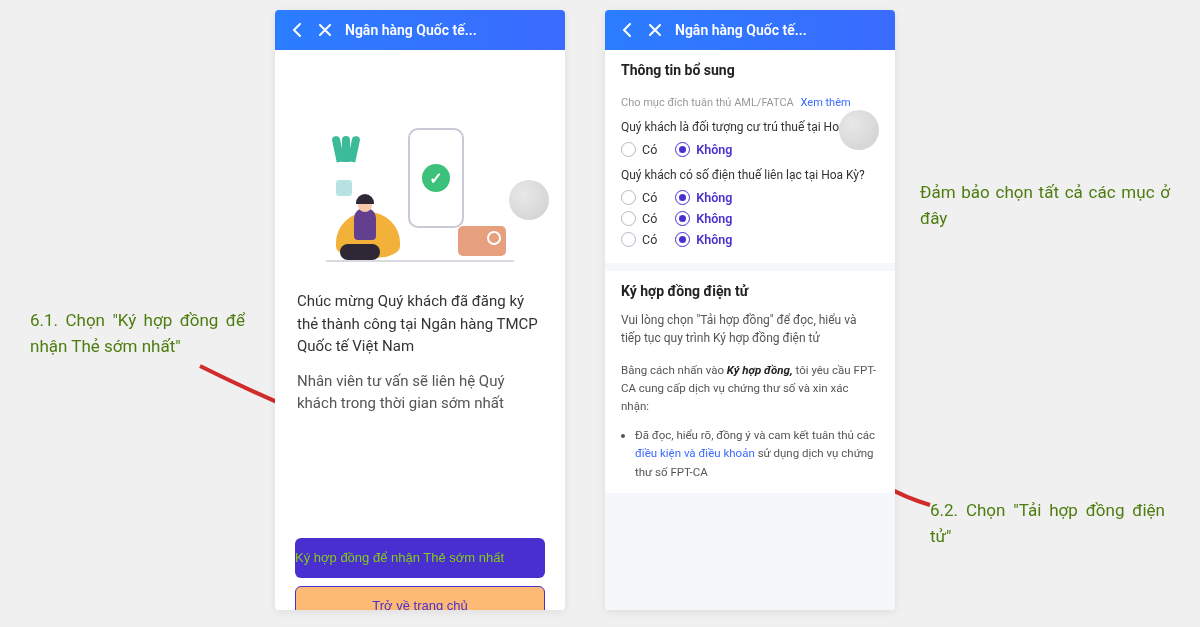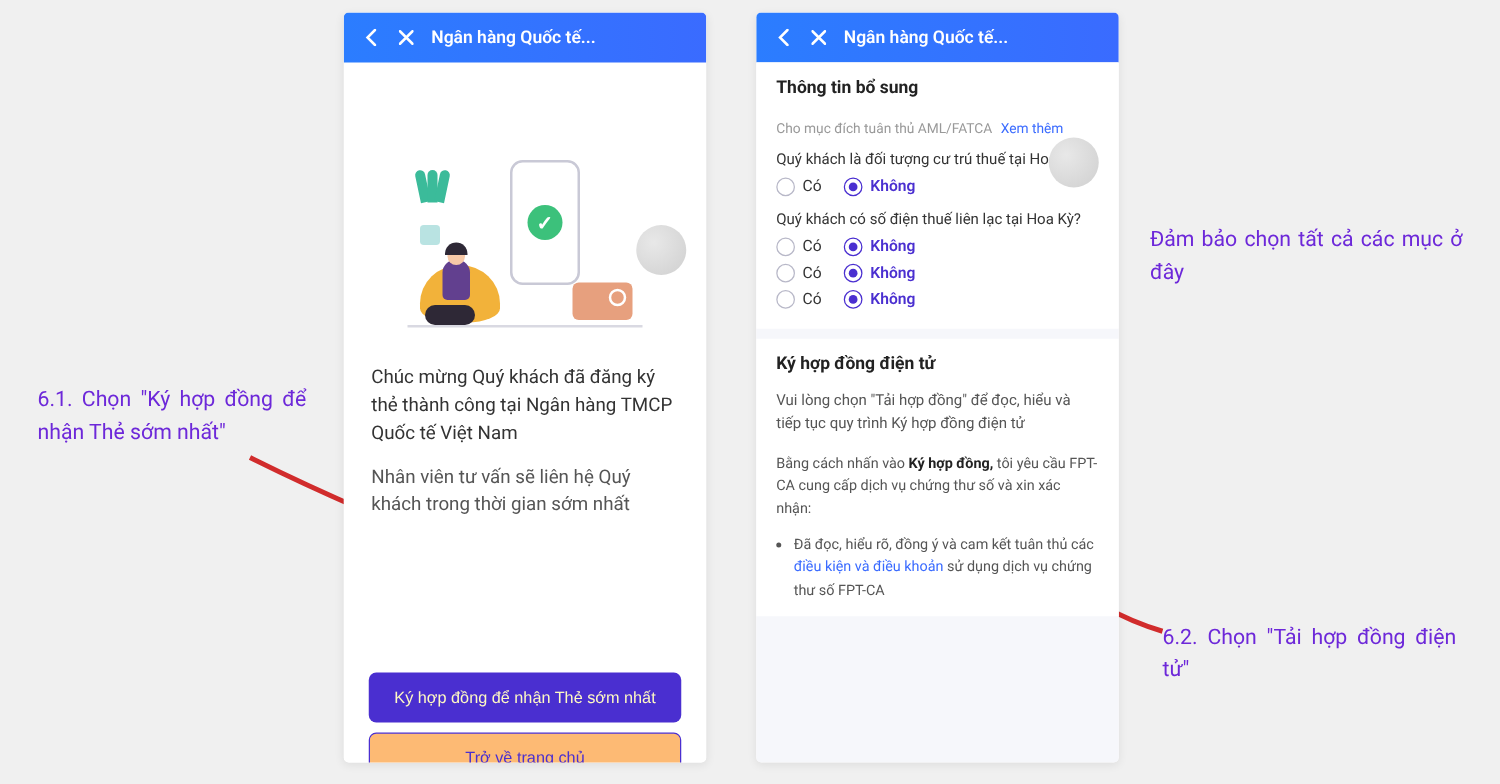--- a/index.html
+++ b/index.html
@@ -82,28 +82,28 @@
   .ill-card::after{content:"";position:absolute;right:5px;top:5px;width:10px;height:10px;border:2px solid #fff;border-radius:50%;}
   .ill-ground{position:absolute;left:-4px;right:-4px;bottom:8px;height:2px;background:#d9d9e2;}
 
   .congrat { font-size:15px; color:#333; padding:0 22px; line-height:1.5;}
   .congrat .line2{ display:block; margin-top:12px; color:#555;}
 
   .btn-primary {
     display:block;
     margin:18px 20px 0;
     background:#4a2fd0;
-    color:#fef9c3;
+    color:#84cc16;
     border:none;
     border-radius:6px;
     height:40px;
     font-size:13px;
     cursor:pointer;
     width: calc(100% - 40px);
-    text-align:center;
+    text-align:left;
     line-height:40px;
   }
   .btn-primary.abs1{ position:absolute; left:0; right:0; top:400px; margin-left:20px; margin-right:20px;}
   .btn-outline {
     display:block;
     margin:14px 20px 0;
     background:#fdba74;
     color:#4a2fd0;
     border:1.5px solid #4a2fd0;
     border-radius:6px;
@@ -136,30 +136,30 @@
   .radio.selected .lbl{ color:#4a2fd0; font-weight:600;}
 
   .contract-desc{ font-size:12px; color:#555; line-height:1.5;}
   .btn-dl{
     display:block; width:100%; height:38px;
     background:#4a2fd0; color:#fff; border:none; border-radius:6px;
     font-size:13px; margin-top:14px; cursor:pointer;
     line-height:38px; text-align:center;
   }
   .confirm-text{ font-size:11.5px; color:#555; margin-top:14px; line-height:1.6;}
-  .confirm-text .bold{ font-weight:700; color:#222;}
+  .confirm-text .bold{ font-weight:700; color:#222;font-style:italic;}
   .bul { margin-top:10px; padding-left:14px;}
   .bul li{ font-size:11.5px; color:#555; line-height:1.6;}
   .bul .tlink{ color:#3a6bff;}
 
   
   .annot {
     position:absolute;
     font-size:17px;
-    color:#6d28d9;
+    color:#4d7c0f;
     line-height:1.5;
     text-align: justify;
     text-align-last: left;
   }
   #annot-left { left:30px; top:308px; width:215px;}
   #annot-right-top { left:920px; top:180px; width:250px;}
   #annot-right-bottom { left:930px; top:498px; width:235px;}
 
   .arrow{ position:absolute; pointer-events:none;}
   

